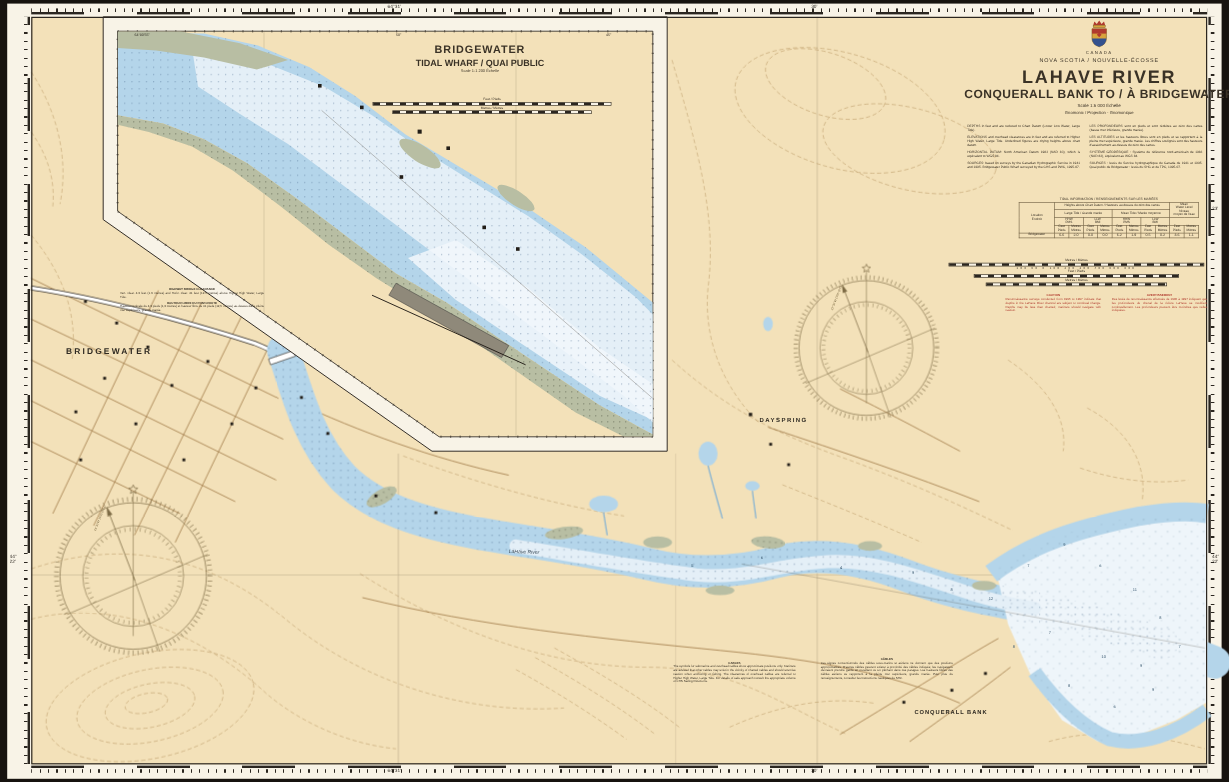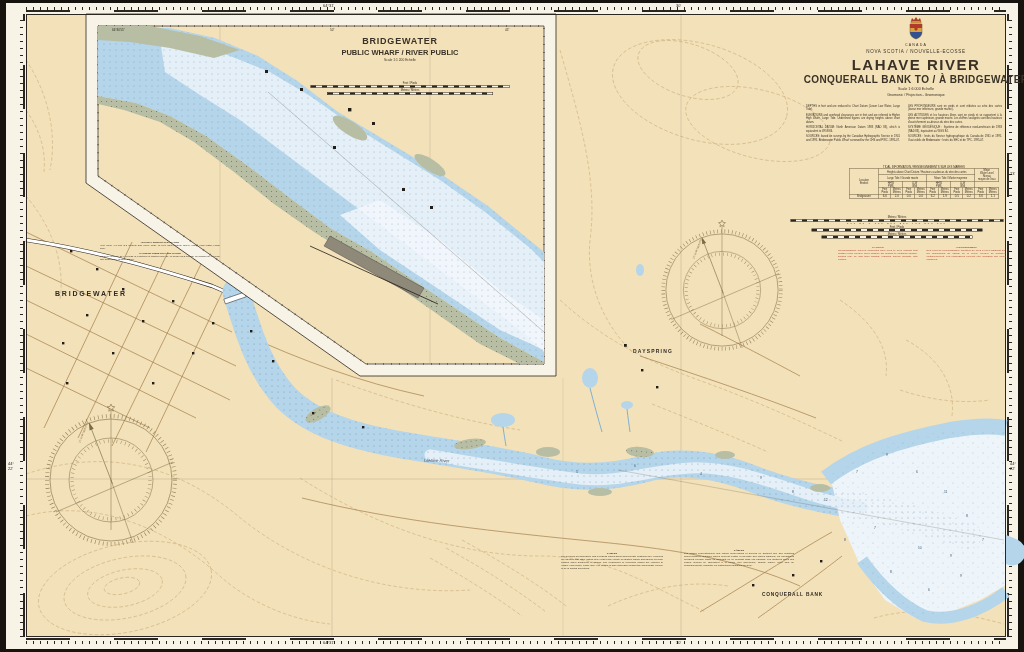--- a/index.html
+++ b/index.html
@@ -437,21 +437,21 @@
     <div class="z2 inner cblock" style="width:240px">
       <div class="ctitle">HIGHWAY BRIDGE CLEARANCE</div>
       <div>Vert. clear. 4.3 feet (1.3 metres) and Horiz. clear. 41 feet (12.5 metres) above Higher High Water, Large Tide.</div>
       <div class="ctitle" style="margin-top:3px">HAUTEUR LIBRE DU PONT-ROUTE</div>
       <div>Hauteur verticale de 4,3 pieds (1,3 mètres) et hauteur libre de 41 pieds (12,5 mètres) au-dessus de la pleine mer supérieure, grande marée.</div>
     </div>
   </div>
 
   <div class="abs inti">
     <div class="t1">BRIDGEWATER</div>
-    <div class="t2">PUBLIC WHARF / RIVER PUBLIC</div>
+    <div class="t2">TIDAL WHARF / QUAI PUBLIC</div>
     <div class="t3">Scale 1:1 200 Échelle</div>
   </div>
   <div class="abs inbars">
     <div class="z2 inner">
       <div class="bargrp">
         <div class="barcap">Feet / Pieds</div>
         <div class="bar" style="width:396px"></div>
       </div>
       <div class="bargrp">
         <div class="barcap">Metres / Mètres</div>

